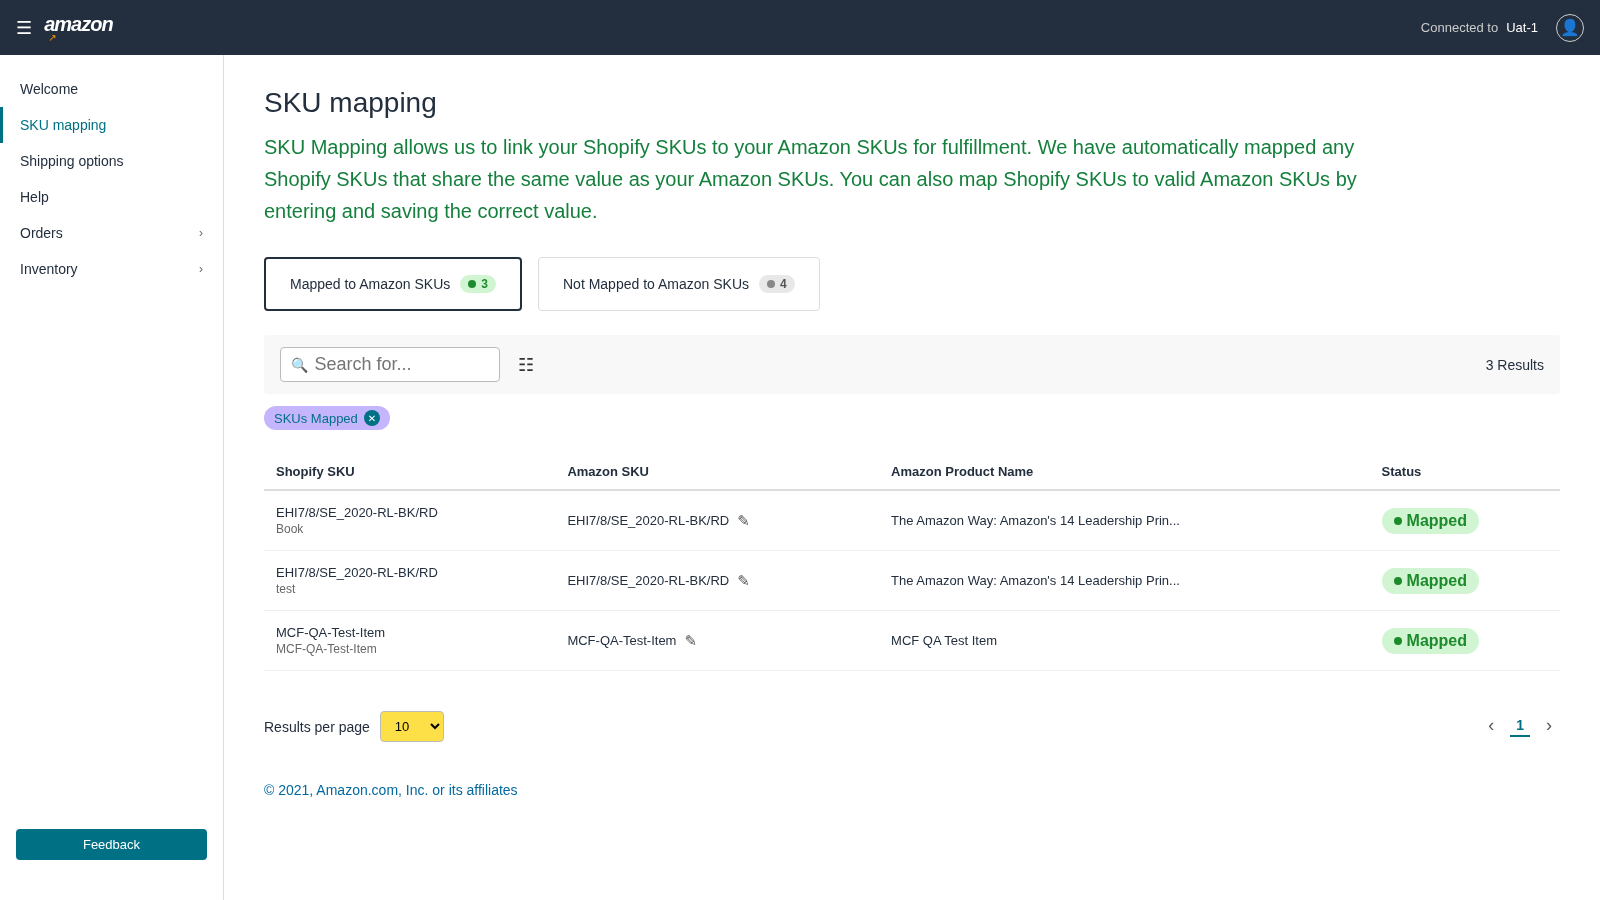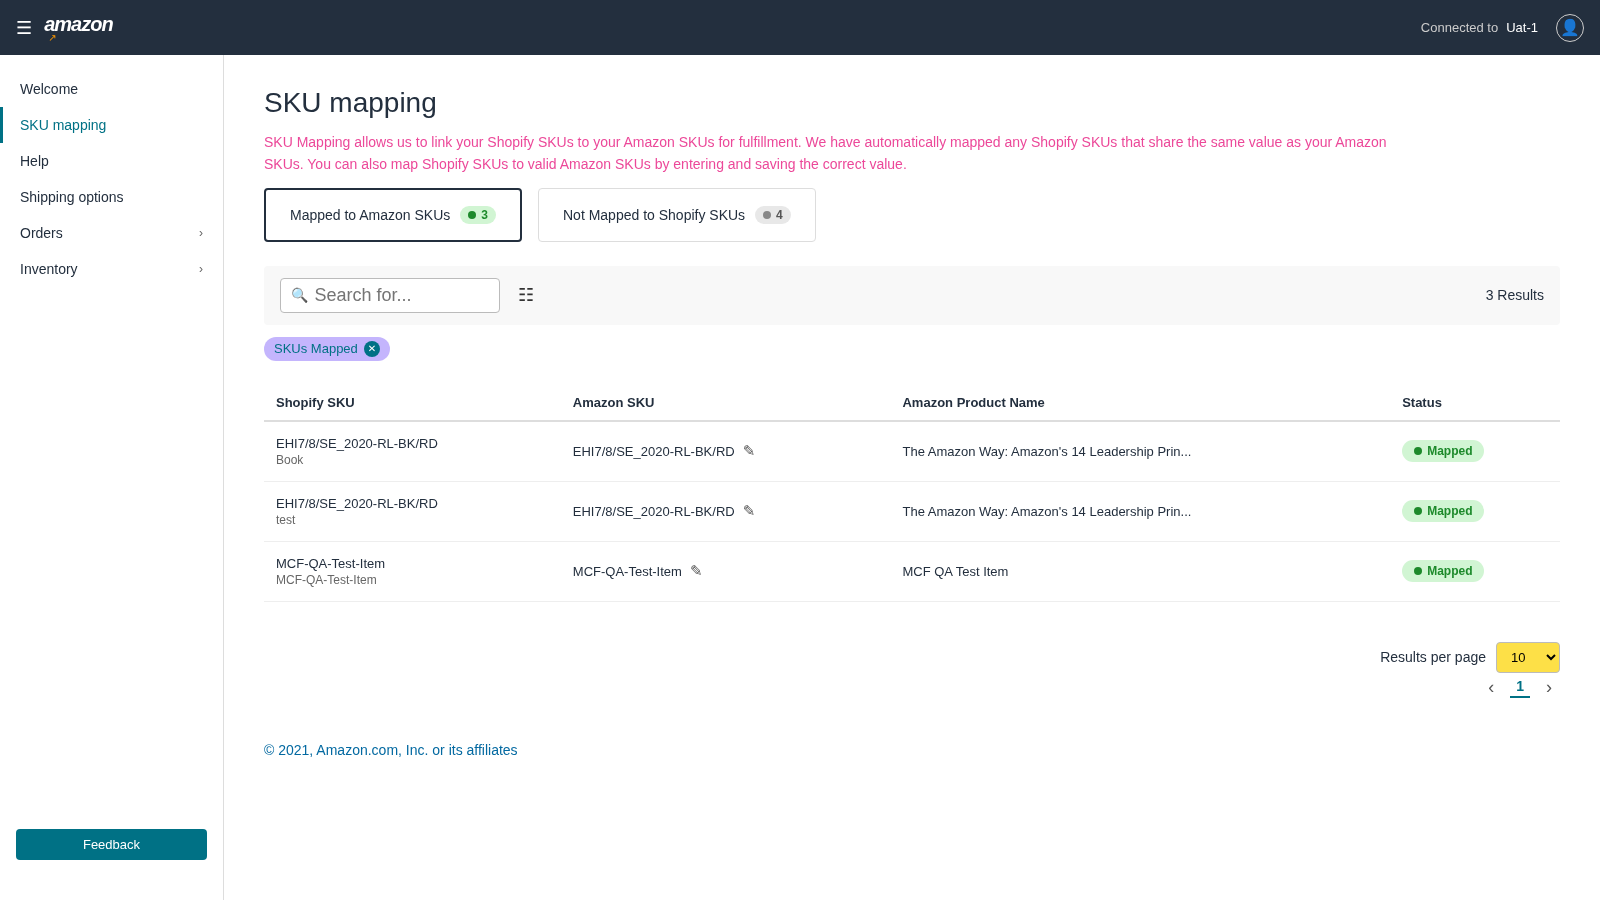--- a/index.html
+++ b/index.html
@@ -73,21 +73,21 @@
 
     
     .main {
       flex: 1;
       background: white;
       overflow-y: auto;
       padding: 32px 40px;
     }
 
     h1 { font-size: 28px; font-weight: 400; color: #232f3e; margin-bottom: 12px; }
-    .description { font-size: 14px; color: #ec4899; line-height: 1.6; margin-bottom: 12px; max-width: 1140px; }
+    .description { font-size: 20px; color: #15803d; line-height: 1.6; margin-bottom: 30px; max-width: 1140px; }
 
     
     .stats-row { display: flex; gap: 16px; margin-bottom: 24px; }
     .stat-card {
       border: 1px solid #ddd;
       border-radius: 4px;
       padding: 16px 24px;
       min-width: 200px;
       display: flex;
       align-items: center;
@@ -198,33 +198,32 @@
 
     
     .status-mapped {
       display: inline-flex;
       align-items: center;
       gap: 5px;
       background: #d1f5d3;
       color: #1d8a2b;
       border-radius: 20px;
       padding: 4px 12px;
-      font-size: 12px;
+      font-size: 16px;
       font-weight: 600;
     }
     .status-dot { width: 8px; height: 8px; border-radius: 50%; background: #1d8a2b; }
 
     
     .pagination-row {
       display: flex;
-      align-items: flex-end;
+      align-items: flex-start;
       justify-content: space-between;
       margin-top: 24px;
       padding-top: 16px;
-      flex-direction: column;
     }
     .per-page { display: flex; align-items: center; gap: 10px; font-size: 14px; }
     .per-page select {
       border: 1px solid #bbb;
       border-radius: 4px;
       padding: 6px 10px;
       font-size: 13px;
       background: #fde047;
       cursor: pointer;
     }
@@ -270,24 +269,24 @@
 <div class="layout">
 
   <div class="sidebar">
     <div class="sidebar-item">
       <span>Welcome</span>
     </div>
     <div class="sidebar-item active">
       <span>SKU mapping</span>
     </div>
     <div class="sidebar-item">
+      <span>Shipping options</span>
+    </div>
+    <div class="sidebar-item">
       <span>Help</span>
-    </div>
-    <div class="sidebar-item">
-      <span>Shipping options</span>
     </div>
     <div class="sidebar-item expandable">
       <span>Orders</span>
       <span class="chevron">›</span>
     </div>
     <div class="sidebar-item expandable">
       <span>Inventory</span>
       <span class="chevron">›</span>
     </div>
 
@@ -302,21 +301,21 @@
 
     <div class="stats-row">
       <div class="stat-card active">
         <span class="stat-card-label">Mapped to Amazon SKUs</span>
         <span class="badge badge-green">
           <span class="badge-dot badge-dot-green"></span>
           <span>3</span>
         </span>
       </div>
       <div class="stat-card">
-        <span class="stat-card-label">Not Mapped to Shopify SKUs</span>
+        <span class="stat-card-label">Not Mapped to Amazon SKUs</span>
         <span class="badge badge-gray">
           <span class="badge-dot badge-dot-gray"></span>
           <span>4</span>
         </span>
       </div>
     </div>
 
     <div class="search-bar-row">
       <div class="search-left">
         <div class="search-input-wrap">

